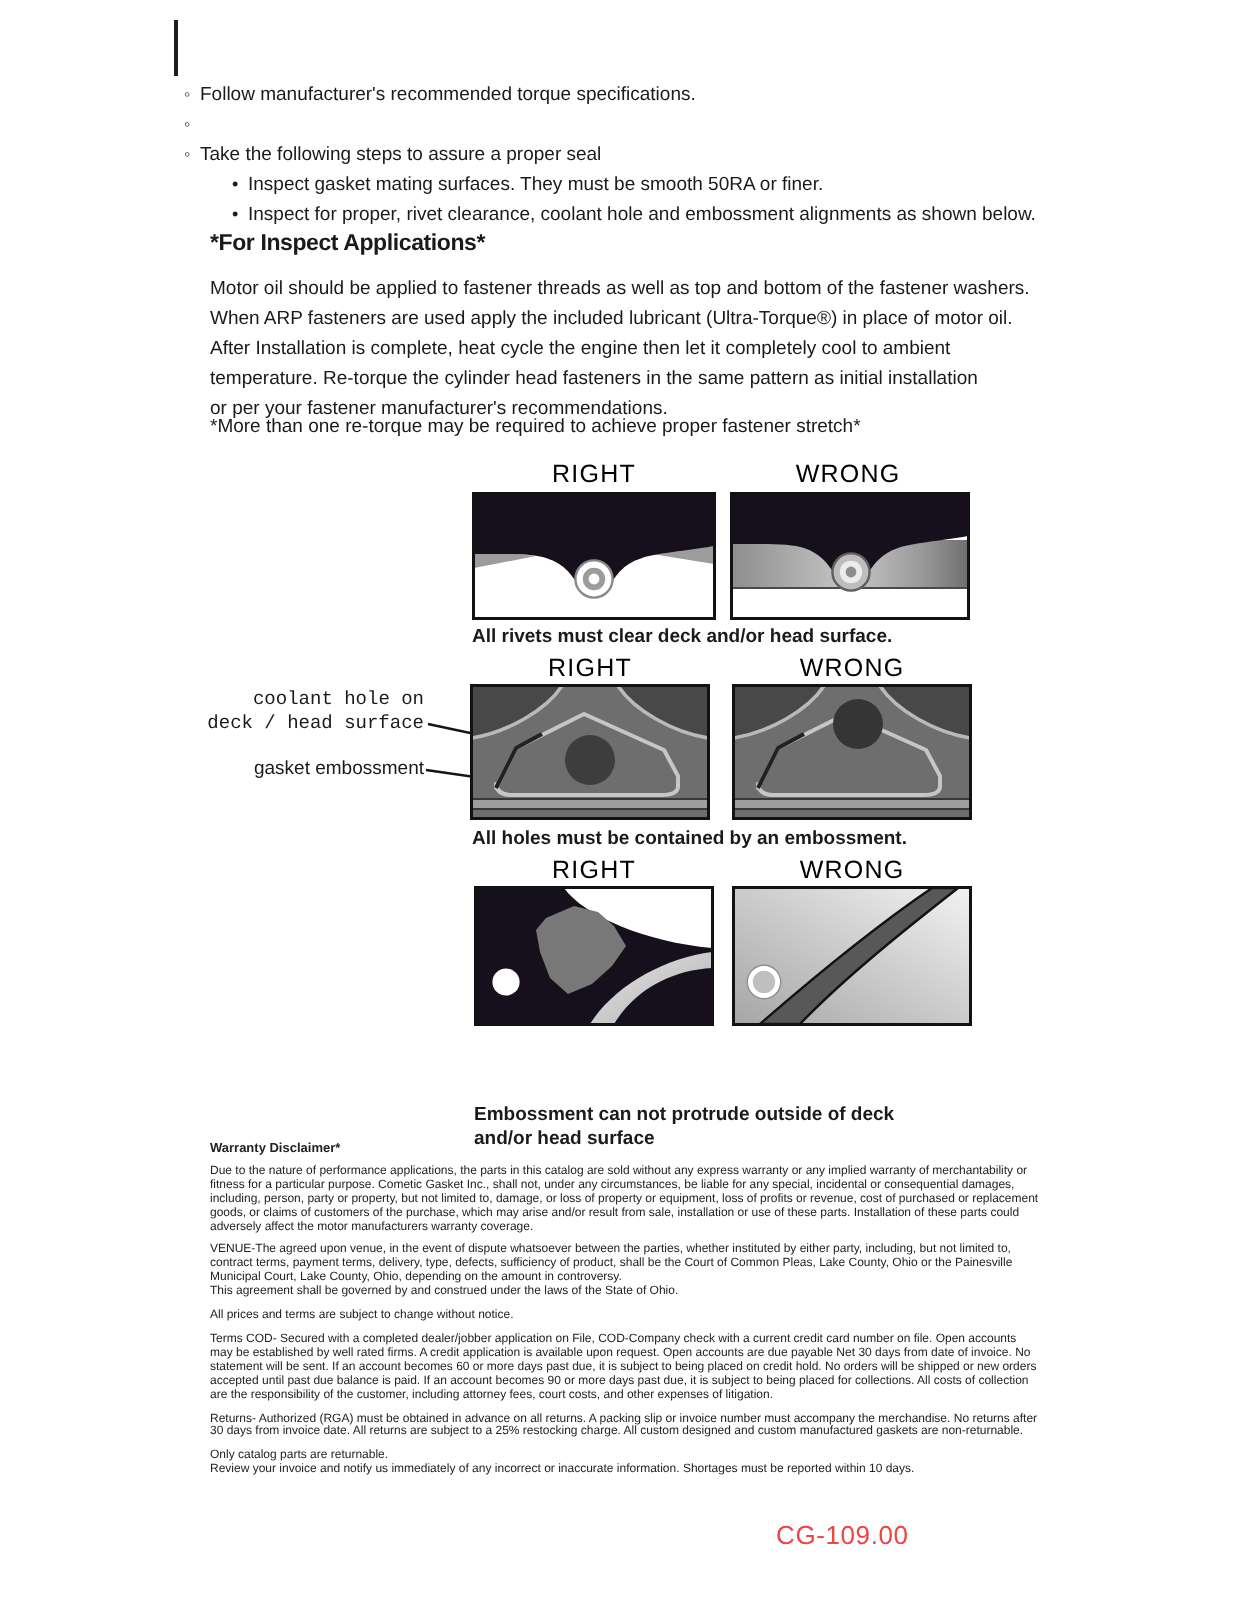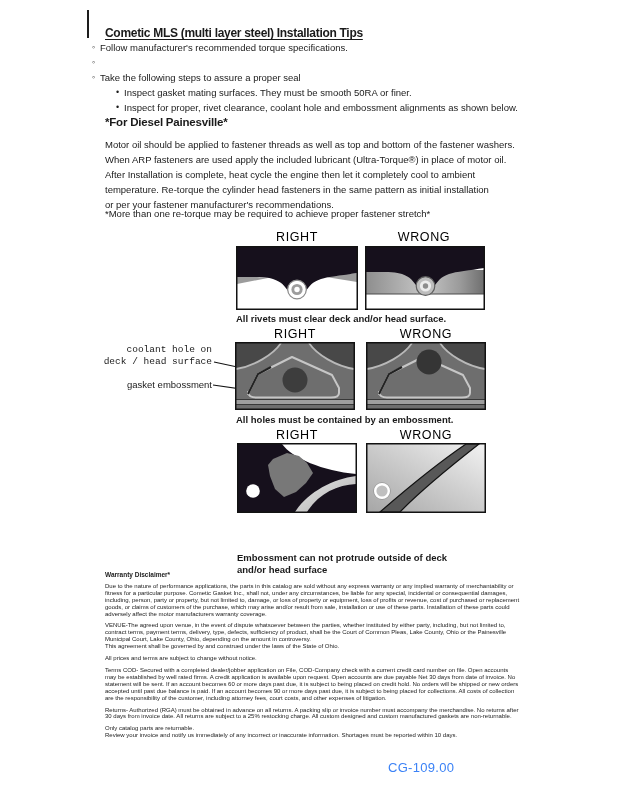--- a/index.html
+++ b/index.html
@@ -19,30 +19,29 @@
   .h2{left:105px;top:116px;font-size:11.5px;font-weight:bold;letter-spacing:-0.2px;}
   .para{left:105px;font-size:9.5px;line-height:15px;white-space:pre-line;width:460px;}
   .p1{top:137px;} .p2{top:167px;} .p3{top:206px;}
   .rw-label{font-size:12.5px;letter-spacing:0.6px;text-align:center;width:122px;color:#000000;}
   .caption{font-size:9.5px;font-weight:bold;white-space:pre-line;line-height:12px;}
   .callout{font-size:9.5px;line-height:11.5px;text-align:right;white-space:pre-line;width:122px;}
   .svgbox{display:block;}
   .disc{left:105px;top:572px;width:416px;font-size:6px;line-height:6.9px;color:#222;}
   .disc h4{margin:0 0 4px 0;font-size:6.5px;}
   .disc p{margin:0 0 5px 0;white-space:pre-line;}
-  .footer{left:388px;top:760px;font-size:13px;letter-spacing:0.3px;color:#3b82f6;}
+  .footer{left:388px;top:760px;font-size:13px;letter-spacing:0.3px;color:#ef4444;}
 </style>
 </head>
 <body>
 
 <div class="page">
 
   <div class="abs tick"></div>
 
-  <div class="abs title">Cometic MLS (multi layer steel) Installation Tips</div>
 
   <div class="abs bullets">
     <div class="brow">
       <span class="bmark">◦</span>
       <span>Follow manufacturer's recommended torque specifications.</span>
     </div>
     <div class="brow">
       <span class="bmark">◦</span>
     </div>
     <div class="brow">
@@ -55,21 +54,21 @@
     <div class="brow">
       <span class="sbmark">•</span>
       <span>Inspect gasket mating surfaces.  They must be smooth 50RA or finer.</span>
     </div>
     <div class="brow">
       <span class="sbmark">•</span>
       <span>Inspect for proper, rivet clearance, coolant hole and embossment alignments as shown below.</span>
     </div>
   </div>
 
-  <div class="abs h2">*For Diesel Painesville*</div>
+  <div class="abs h2">*For Inspect Applications*</div>
   <div class="abs para p1">Motor oil should be applied to fastener threads as well as top and bottom of the fastener washers.
 When ARP fasteners are used apply the included lubricant (Ultra-Torque®) in place of motor oil.</div>
   <div class="abs para p2">After Installation is complete, heat cycle the engine then let it completely cool to ambient
 temperature. Re-torque the cylinder head fasteners in the same pattern as initial installation
 or per your fastener manufacturer's recommendations.</div>
   <div class="abs para p3">*More than one re-torque may be required to achieve proper fastener stretch*</div>
 
   <div class="abs rw-label" style="left:236px;top:230px;">RIGHT</div>
   <div class="abs rw-label" style="left:364px;top:230px;width:120px;">WRONG</div>
 

